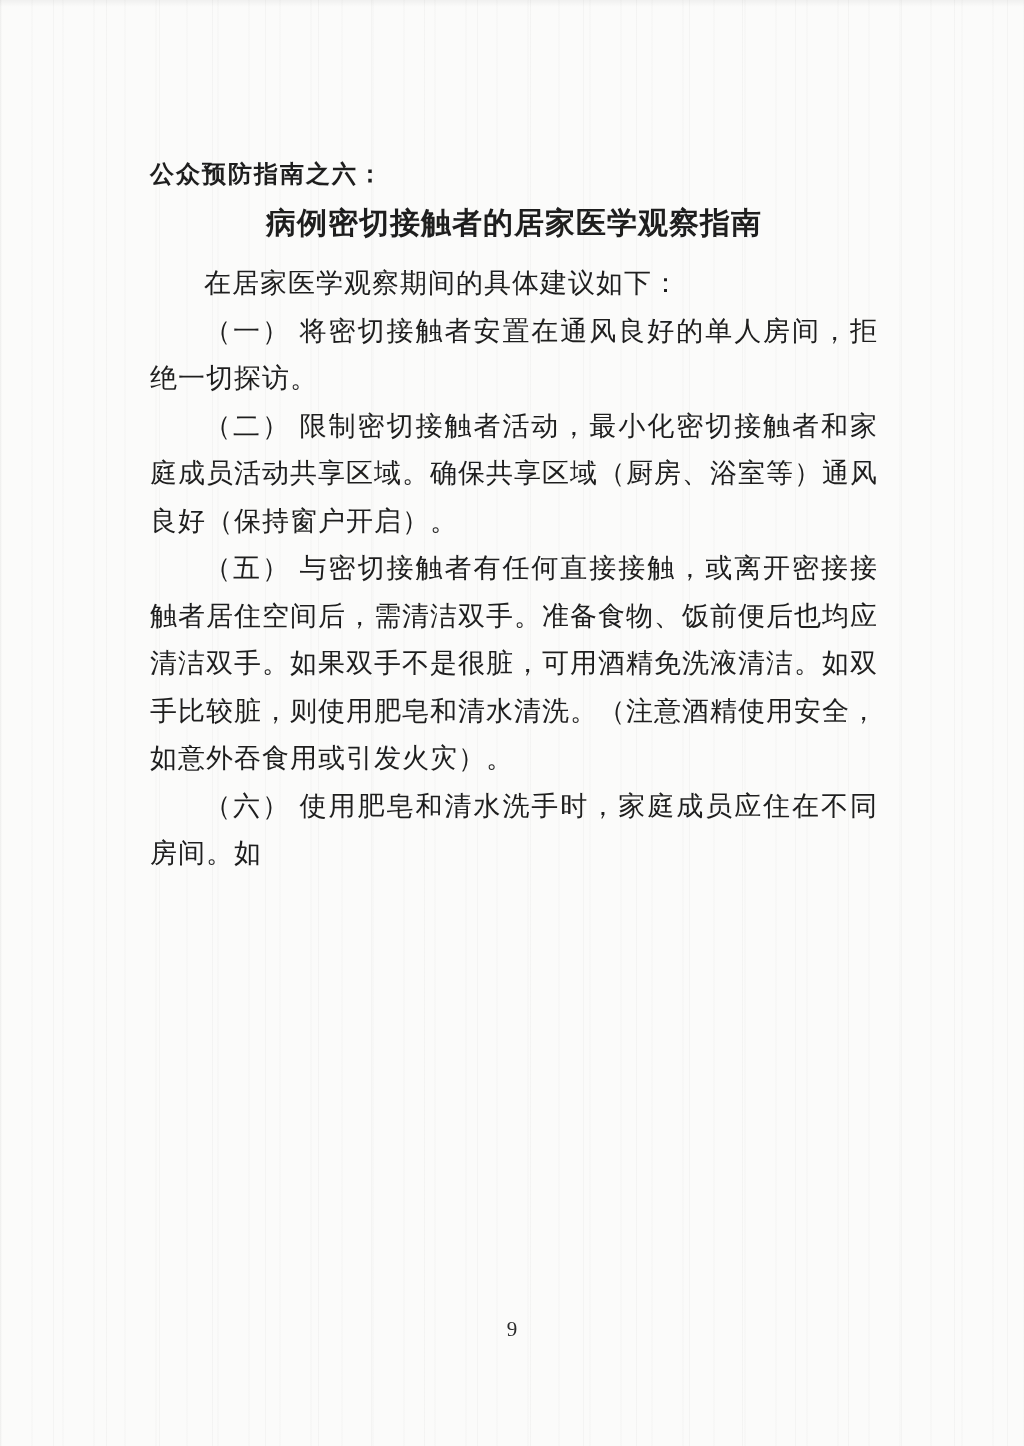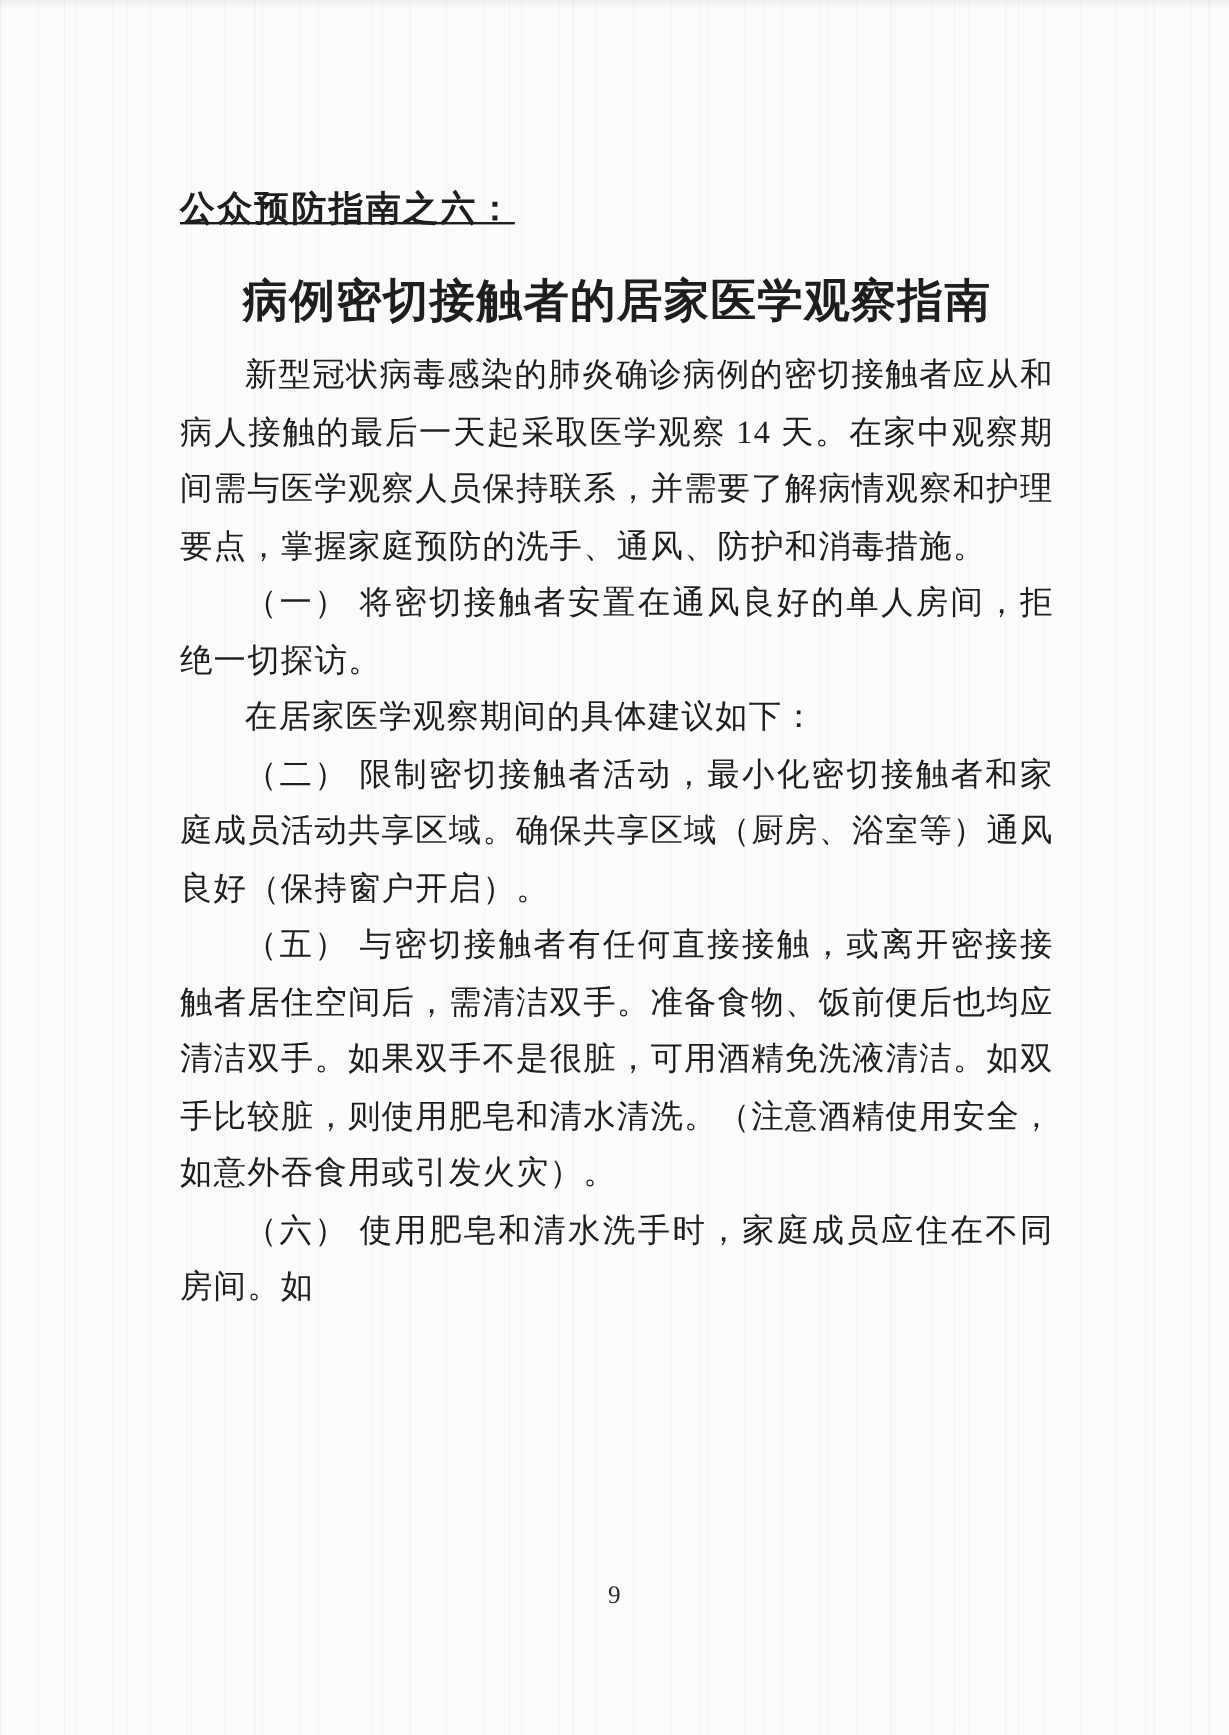--- a/index.html
+++ b/index.html
@@ -20,29 +20,28 @@
     padding: 157px 146px 0 150px;
     color: #1e1e1e;
     
     background:
       linear-gradient(180deg, rgba(0,0,0,0.045), rgba(0,0,0,0) 7px),
       repeating-linear-gradient(90deg, rgba(110,110,110,0.05) 0 1px, rgba(0,0,0,0) 1px 53px),
       repeating-linear-gradient(90deg, rgba(140,140,140,0.03) 0 2px, rgba(0,0,0,0) 2px 31px),
       #fbfbfa;
   }
   .section-title {
-    font-size: 29px;
+    font-size: 24px;
     line-height: 34px;
     font-weight: 700;
     letter-spacing: 2px;
-    text-decoration: underline;
   }
   .doc-heading {
-    margin-top: 43px;
-    font-size: 38px;
+    margin-top: 14px;
+    font-size: 30px;
     line-height: 35px;
     font-weight: 700;
     text-align: center;
     letter-spacing: 1px;
   }
   .body-text {
     margin-top: 20px;
     font-size: 27px;
     line-height: 47.5px;
     text-align: justify;
@@ -68,23 +67,22 @@
 </head>
 <body>
 
 <div class="page">
 
   <div class="section-title">公众预防指南之六：</div>
 
   <div class="doc-heading">病例密切接触者的居家医学观察指南</div>
 
   <div class="body-text">
-    <p>新型冠状病毒感染的肺炎确诊病例的密切接触者应从和病人接触的最后一天起采取医学观察 14 天。在家中观察期间需与医学观察人员保持联系，并需要了解病情观察和护理要点，掌握家庭预防的洗手、通风、防护和消毒措施。</p>
+    <p>在居家医学观察期间的具体建议如下：</p>
     <p>（一） 将密切接触者安置在通风良好的单人房间，拒绝一切探访。</p>
-    <p>在居家医学观察期间的具体建议如下：</p>
     <p>（二） 限制密切接触者活动，最小化密切接触者和家庭成员活动共享区域。确保共享区域（厨房、浴室等）通风良好（保持窗户开启）。</p>
     <p>（五） 与密切接触者有任何直接接触，或离开密接接触者居住空间后，需清洁双手。准备食物、饭前便后也均应清洁双手。如果双手不是很脏，可用酒精免洗液清洁。如双手比较脏，则使用肥皂和清水清洗。（注意酒精使用安全，如意外吞食用或引发火灾）。</p>
     <p>（六） 使用肥皂和清水洗手时，家庭成员应住在不同房间。如</p>
   </div>
 
   <div class="page-number">9</div>
 
 </div>
 
 </body></html>

